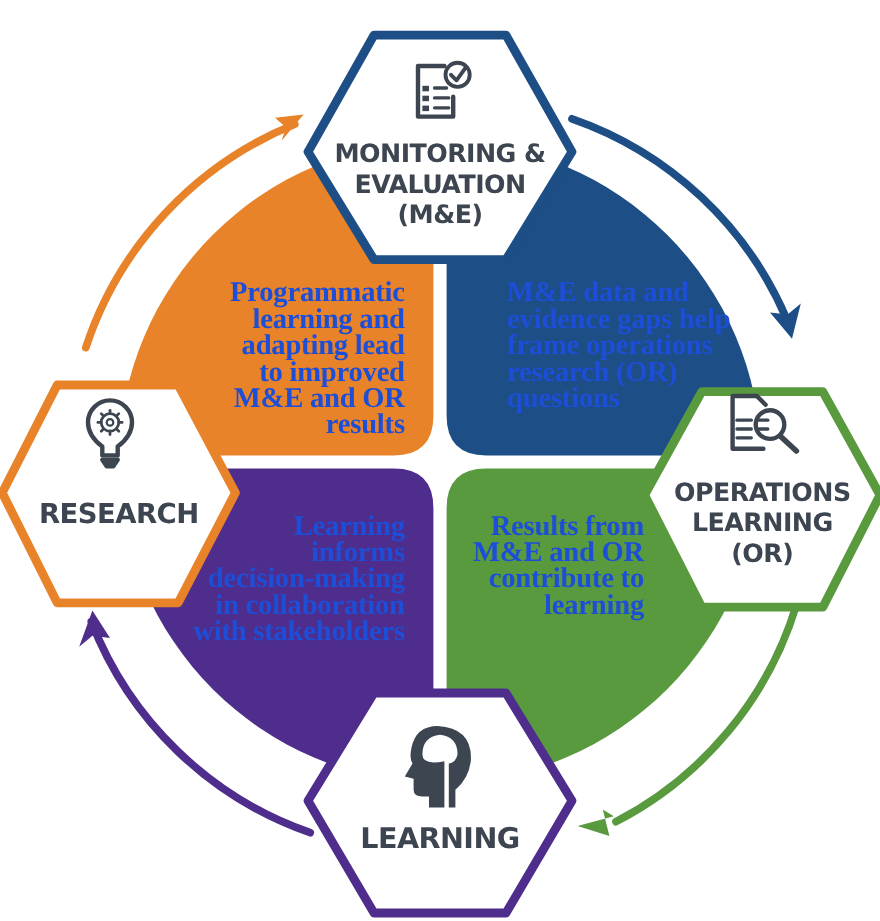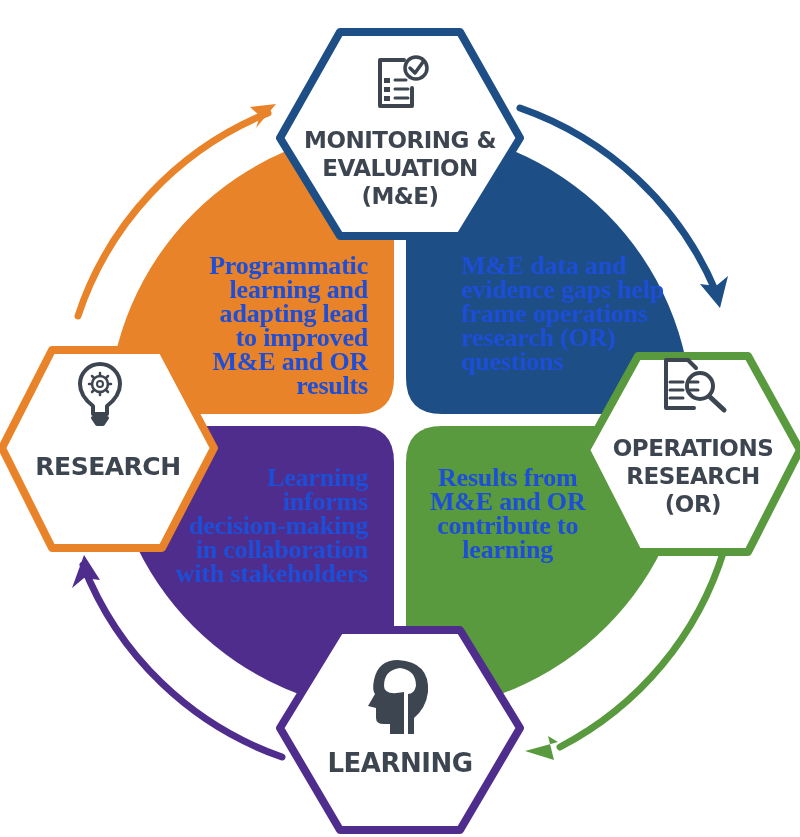--- a/index.html
+++ b/index.html
@@ -104,37 +104,37 @@
 
   <g fill="#3d4650">
     <path d="M 398 660 Q 378 660 374 680 Q 372 690 375 694 L 368 706 L 376 708 L 376 718 Q 376 724 384 724 L 390 724 L 390 734 L 404 734 L 404 692 Q 384 696 384 686 Q 384 670 400 668 Q 416 670 416 686 Q 414 694 408 694 L 408 734 L 414 734 L 414 718 Q 426 708 428 692 Q 430 662 398 660 Z"></path>
   </g>
 </svg>
 
 <div class="hex-label" style="left:280px; top:126px; width:240px; font-size:23px; line-height:28px;">MONITORING &amp;
 EVALUATION
 (M&amp;E)</div>
 <div class="hex-label" style="left:586px; top:434px; width:214px; font-size:23px; line-height:28px;">OPERATIONS
-RESEARCH
+LEARNING
 (OR)</div>
 <div class="hex-label" style="left:280px; top:748px; width:240px; font-size:26px; line-height:30px;">LEARNING</div>
 <div class="hex-label" style="left:2px; top:452px; width:212px; font-size:25px; line-height:30px;">RESEARCH</div>
 
 <div class="quad-text" style="right:432px; top:254px; text-align:right;">Programmatic
 learning and
 adapting lead
 to improved
 M&amp;E and OR
 results</div>
 <div class="quad-text" style="left:430px; top:254px; text-align:left;margin-left:31px;">M&amp;E data and
 evidence gaps help
 frame operations
 research (OR)
 questions</div>
-<div class="quad-text" style="left:430px; top:466px; text-align:center;">Results from
+<div class="quad-text" style="left:430px; top:466px; text-align:right;">Results from
 M&amp;E and OR
 contribute to
 learning</div>
 <div class="quad-text" style="right:432px; top:466px; text-align:right;">Learning
 informs
 decision-making
 in collaboration
 with stakeholders</div>
 </div>
 

